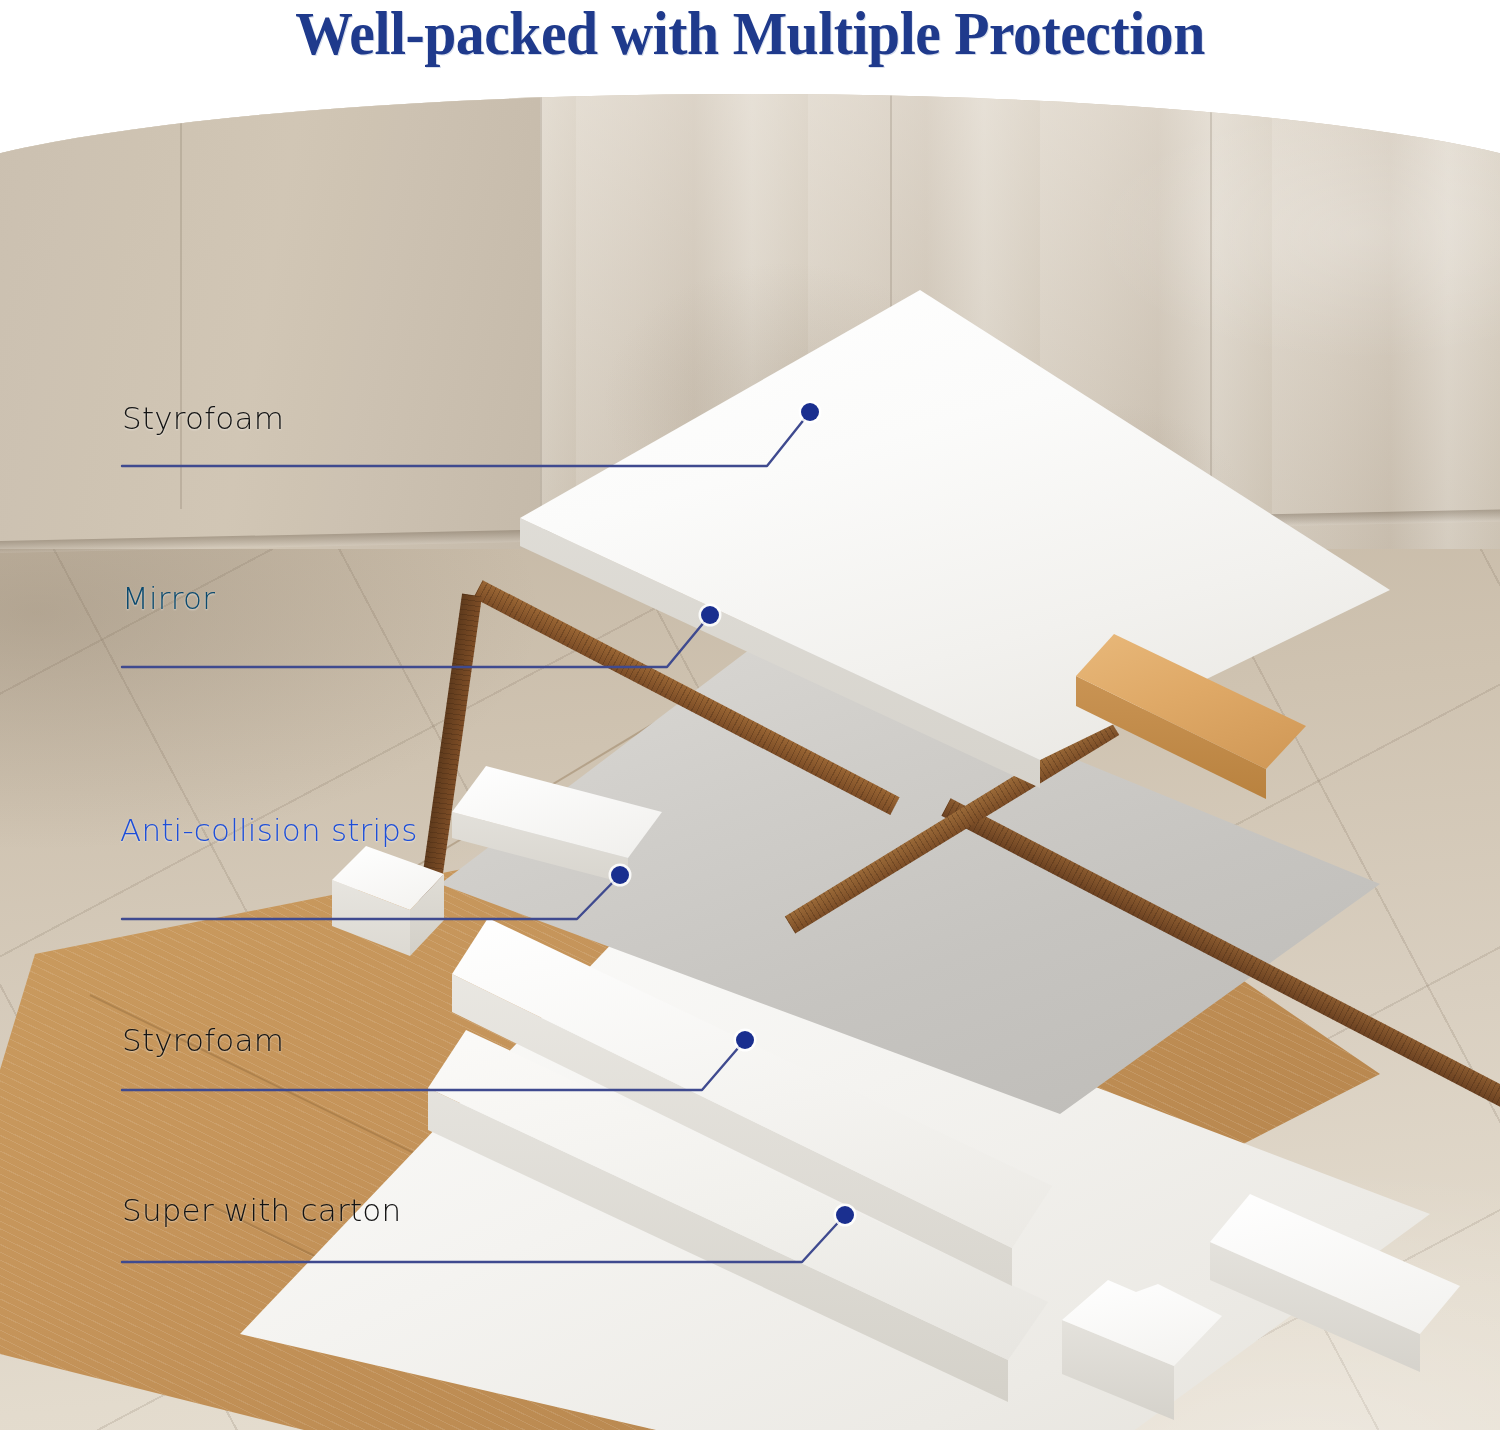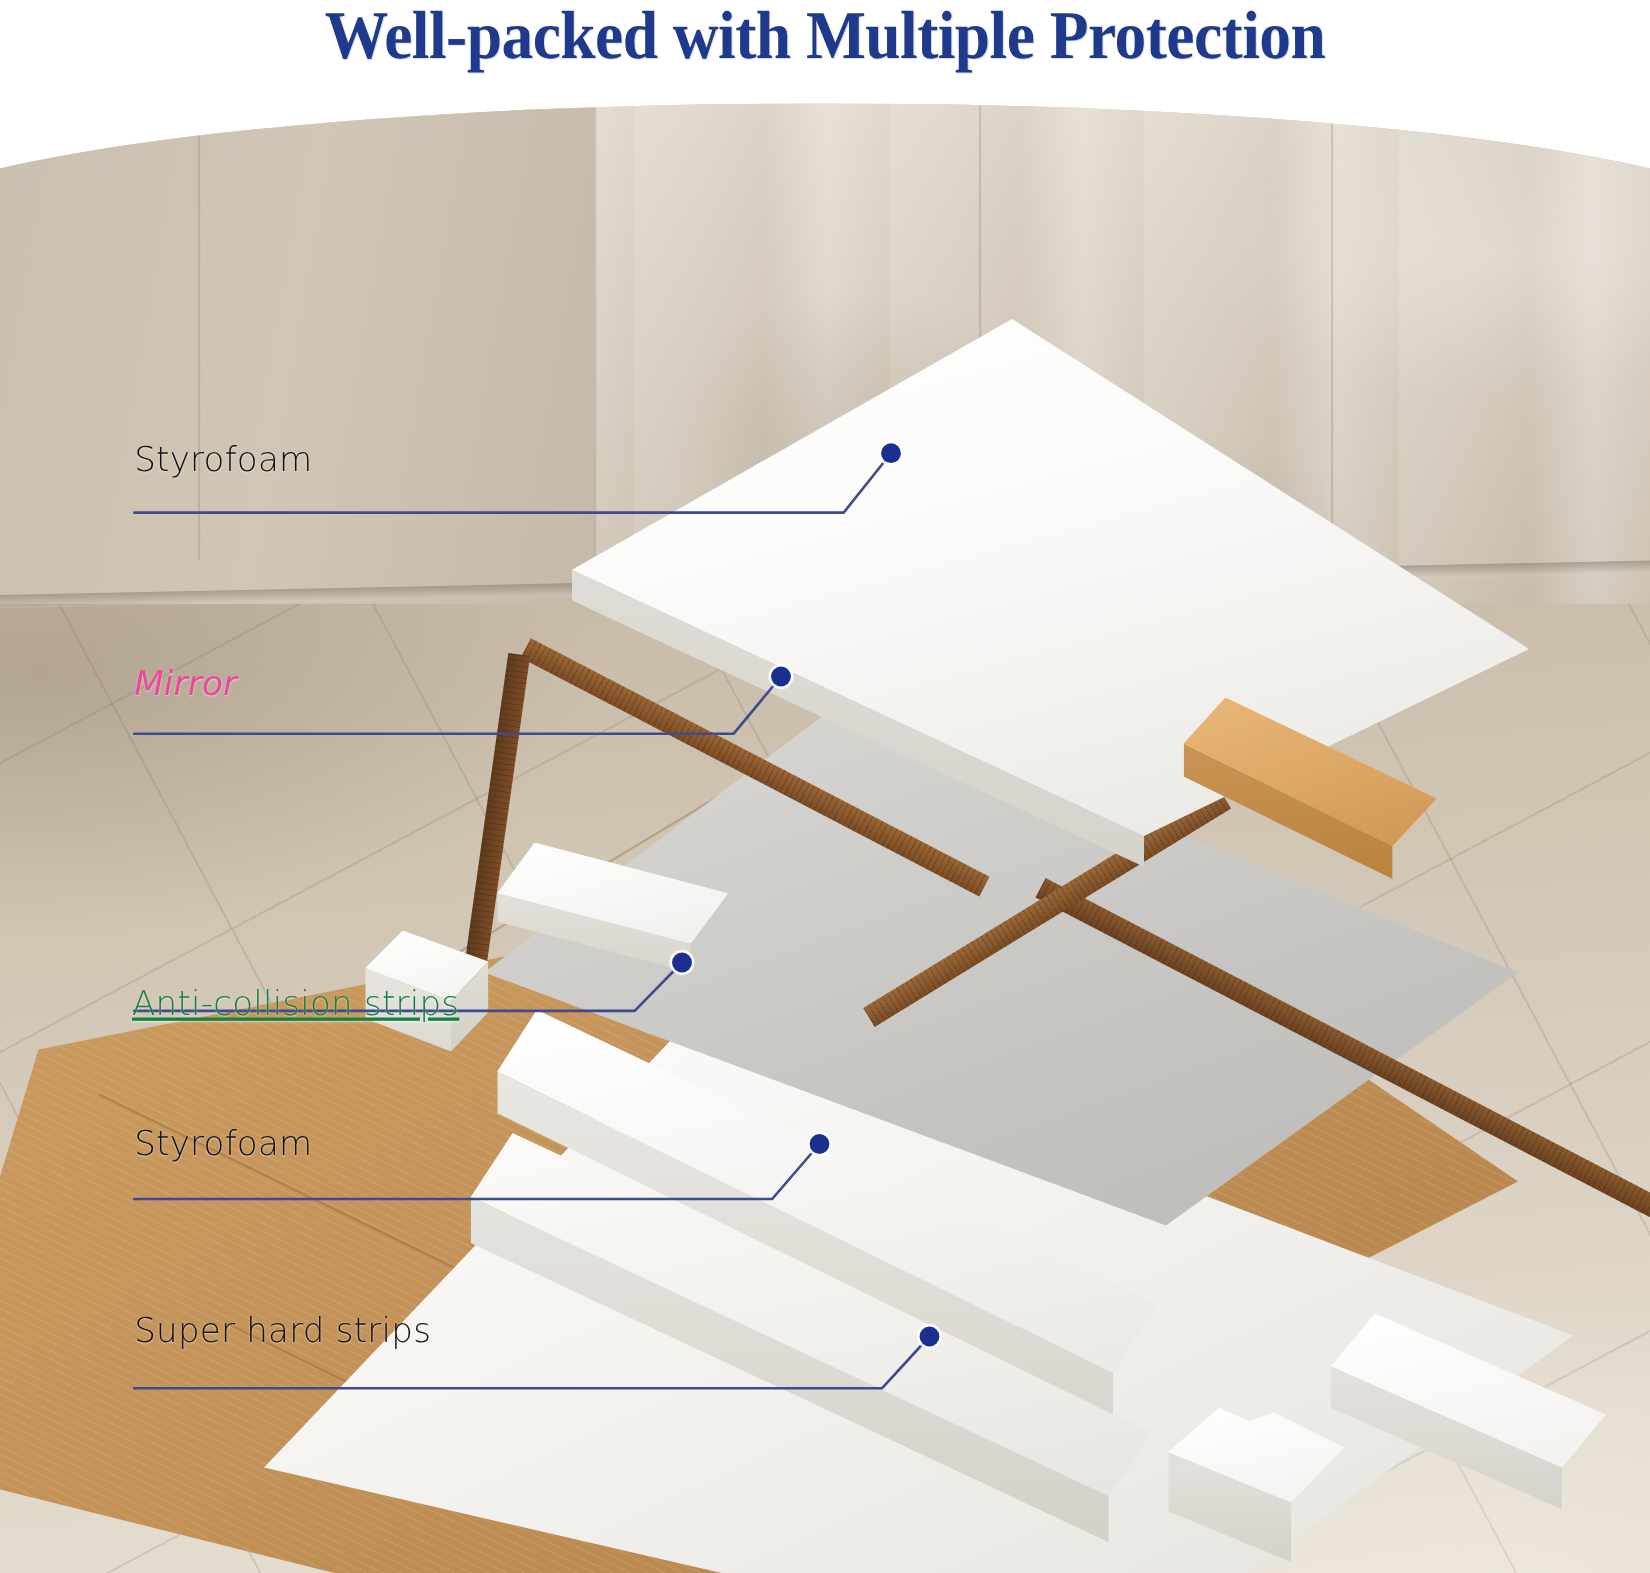--- a/index.html
+++ b/index.html
@@ -333,17 +333,17 @@
     <circle cx="620" cy="875" r="9" fill="#1a2f8f"></circle>
     <polyline points="122,1090 702,1090 702,1090 745,1040" fill="none" stroke="#3f4a8f" stroke-width="2.4" stroke-linejoin="round" stroke-linecap="round"></polyline>
     <circle cx="745" cy="1040" r="11.5" fill="rgba(255,255,255,.85)"></circle>
     <circle cx="745" cy="1040" r="9" fill="#1a2f8f"></circle>
     <polyline points="122,1262 802,1262 802,1262 845,1215" fill="none" stroke="#3f4a8f" stroke-width="2.4" stroke-linejoin="round" stroke-linecap="round"></polyline>
     <circle cx="845" cy="1215" r="11.5" fill="rgba(255,255,255,.85)"></circle>
     <circle cx="845" cy="1215" r="9" fill="#1a2f8f"></circle>
   </svg>
 <div id="callout-labels">
     <div class="callout-label" style="left: 122px; top: 400px; color: rgb(19, 19, 19);">Styrofoam</div>
-    <div class="callout-label" style="left: 122px; top: 604px; color: #ec4899; font-style: italic;">Mirror</div>
-    <div class="callout-label" style="left: 120px; top: 895px; color: #15803d; text-decoration: underline;">Anti-collision strips</div>
+    <div class="callout-label" style="left: 122px; top: 580px; color: #0c4a6e;">Mirror</div>
+    <div class="callout-label" style="left: 120px; top: 812px; color: #1d4ed8;">Anti-collision strips</div>
     <div class="callout-label" style="left: 122px; top: 1022px; color: rgb(19, 19, 19);">Styrofoam</div>
-    <div class="callout-label" style="left: 122px; top: 1192px; color: rgb(19, 19, 19);">Super hard strips</div>
+    <div class="callout-label" style="left: 122px; top: 1192px; color: rgb(19, 19, 19);">Super with carton</div>
   </div>
 
 </body></html>

